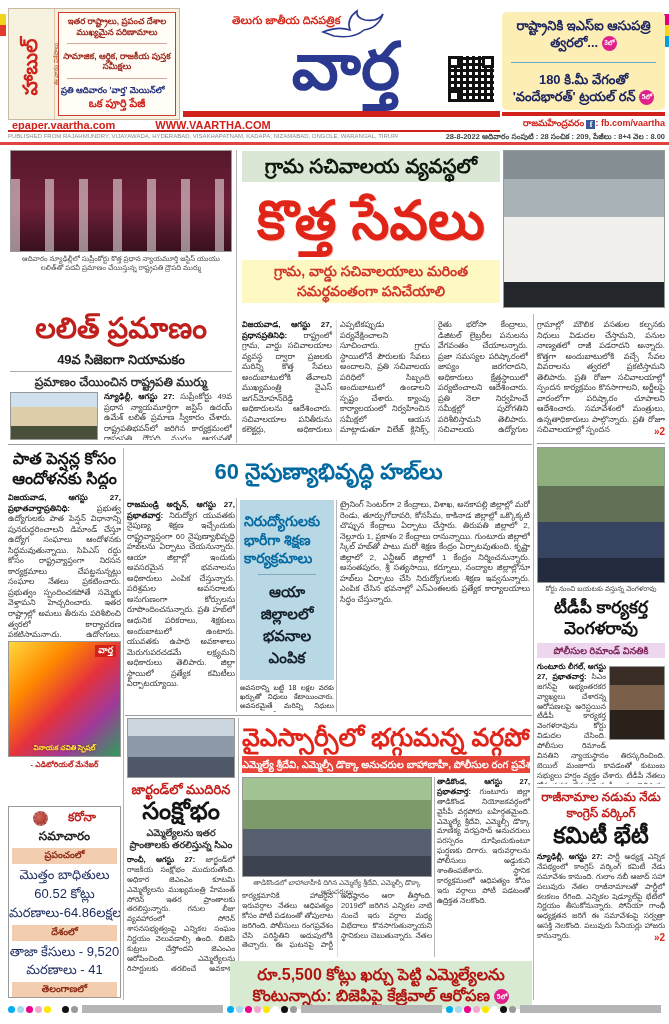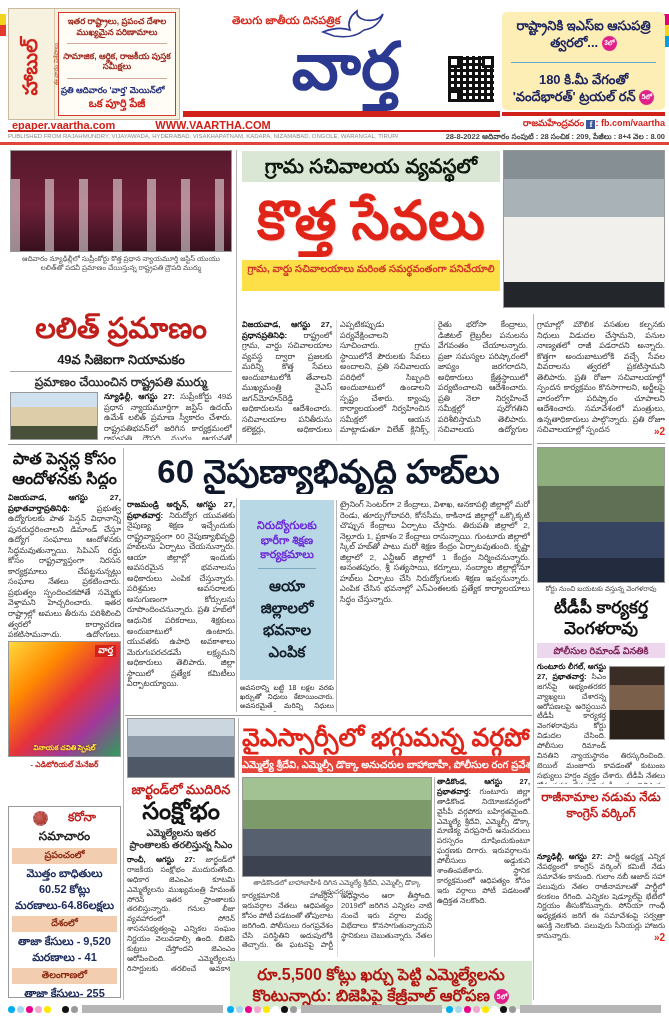--- a/index.html
+++ b/index.html
@@ -71,51 +71,51 @@
 
   
   .lalit-kicker { left:10px; top:284px; width:222px; font-size:19px; font-weight:bold; color:#151515; white-space:nowrap; }
   .lalit-head { left:10px; top:306px; width:222px; font-size:29px; font-weight:bold; color:#c0201c; line-height:44px; white-space:nowrap; }
   .lalit-sub1 { left:10px; top:352px; width:222px; font-size:13px; font-weight:bold; color:#222; }
   .lalit-sub2 { left:10px; top:371px; width:222px; font-size:12px; font-weight:bold; color:#333; border-top:1px solid #aaa; padding-top:3px; }
 
   
   .main-kicker { left:242px; top:151px; width:258px; height:31px; background:#d9e7d4; font-size:20px; font-weight:bold; color:#101810; line-height:31px; white-space:nowrap; }
   .main-head { left:242px; top:184px; width:258px; height:73px; color:#e02417; font-weight:bold; font-size:54px; line-height:73px; white-space:nowrap; text-shadow:1px 1px 0 #f8d0cb; }
-  .main-sub1 { left:242px; top:260px; width:258px; height:31px; background:#fde047; color:#d2352a; font-weight:bold; font-size:10px; line-height:1.4; padding-top:2px; }
+  .main-sub1 { left:242px; top:260px; width:258px; height:43px; background:#fef9c3; color:#d2352a; font-weight:bold; font-size:14px; line-height:1.4; padding-top:2px; }
   .main-sub2 { left:242px; top:303px; width:258px; font-size:13px; font-weight:bold; color:#141414; white-space:nowrap; }
   .main-body { left:242px; top:320px; width:286px; height:121px; column-count:3; column-gap:8px; column-rule:1px solid #ddd; }
   .main-body2 { left:537px; top:320px; width:128px; height:121px; }
 
   
   .pension-head { left:8px; top:449px; width:113px; font-size:16px; font-weight:bold; color:#141414; line-height:1.25; }
   .pension-body { left:8px; top:493px; width:113px; height:144px; }
 
   
-  .hubs-head { left:127px; top:449px; width:403px; height:45px; font-size:33px; font-weight:bold; color:#0f172a; line-height:45px; white-space:nowrap; }
+  .hubs-head { left:127px; top:449px; width:403px; height:45px; font-size:22px; font-weight:bold; color:#0369a1; line-height:45px; white-space:nowrap; }
   .hubs-col1 { left:127px; top:500px; width:108px; height:212px; }
   .hubs-box { left:240px; top:500px; width:94px; height:180px; background:#b9d8e6; padding:8px 4px; display:flex; flex-direction:column; justify-content:center; gap:6px; }
-  .hubs-box-l1 { color:#6d28d9; font-weight:bold; font-size:11px; line-height:1.35; text-align:center; }
+  .hubs-box-l1 { color:#0369a1; font-weight:bold; font-size:14px; line-height:1.35; text-align:left; }
   .hubs-box-div { height:1px; background:#7fa8bd; margin:0 14px; }
   .hubs-box-l2 { color:#15202b; font-weight:bold; font-size:15px; line-height:1.45; text-align:center; }
   .hubs-note { left:240px; top:684px; width:94px; height:28px; font-size:7px; }
   .hubs-col2 { left:340px; top:500px; width:190px; height:212px; }
   .ganesh-brand { position:absolute; top:3px; right:4px; color:#fff; background:#d0211a; font-weight:bold; font-size:9px; padding:0 3px; }
   .ganesh-sub { position:absolute; bottom:3px; left:0; right:0; text-align:center; color:#fff23d; font-weight:bold; font-size:7px; text-shadow:0 0 2px #7a1010; }
   .ganesh-note { left:8px; top:760px; width:113px; height:44px; font-size:7.5px; color:#333; text-align:center; line-height:1.3; }
   .ganesh-sign { color:#c0201c; font-weight:bold; }
 
   
   .corona { left:8px; top:806px; width:113px; height:192px; border:1px solid #999; }
   .cor-head { display:flex; align-items:center; justify-content:center; gap:20px; padding:3px 0 2px; }
   .virus { width:15px; height:15px; border-radius:50%; background:radial-gradient(circle at 35% 35%, #d3685c, #9c2c22); border:2px dotted #b77; }
   .cor-title1 { color:#c0201c; font-weight:bold; font-size:12px; }
   .cor-title2 { color:#222; font-weight:bold; font-size:12px; text-align:center; margin-bottom:2px; }
   .cor-bar { background:#f2cdb0; color:#8c2a12; font-weight:bold; font-size:9.5px; text-align:center; padding:1px 0; margin:2px 3px; }
-  .cor-val { color:#1b2a5e; font-weight:bold; font-size:11px; text-align:center; line-height:1.45; }
+  .cor-val { color:#1b2a5e; font-weight:normal; font-size:13px; text-align:center; line-height:1.45; }
 
   
   .jh-kicker { left:127px; top:782px; width:108px; font-size:13px; font-weight:bold; color:#c41e1a; white-space:nowrap; }
   .jh-head { left:127px; top:797px; width:108px; font-size:24px; font-weight:bold; color:#141414; line-height:28px; white-space:nowrap; }
   .jh-sub { left:127px; top:827px; width:108px; height:26px; font-size:9.5px; font-weight:bold; color:#333; line-height:1.3; }
   .jh-body { left:127px; top:855px; width:108px; height:120px; font-size:7.5px; }
 
   
   .tdp-pcap { left:537px; top:585px; width:128px; }
   .tdp-head { left:537px; top:597px; width:128px; height:43px; font-size:17px; font-weight:bold; color:#141414; line-height:21px; }
@@ -334,20 +334,21 @@
   <div class="abs ctr tdp-head">టీడీపీ కార్యకర్త వెంగళరావు విడుదల</div>
   <div class="abs ctr tdp-sub">పోలీసుల రిమాండ్ వినతికి తిరస్కరణ</div>
   <div class="abs body-txt jst tdp-body">
     <span class="photo ph-sonia"></span>
     <b class="dl">గుంటూరు లీగల్, ఆగస్టు 27, ప్రభాతవార్త:</b>
     <span>సిఎం జగన్‌పై అభ్యంతరకర వ్యాఖ్యలు చేశారన్న ఆరోపణలపై అరెస్టయిన టీడీపీ కార్యకర్త వెంగళరావును కోర్టు విడుదల చేసింది. పోలీసుల రిమాండ్ వినతిని న్యాయస్థానం తిరస్కరించింది. బెయిల్ మంజూరు కావడంతో కుటుంబ సభ్యులు హర్షం వ్యక్తం చేశారు. టీడీపీ నేతలు కోర్టు వద్దకు చేరుకుని సంఘీభావం తెలిపారు. కేసు విచారణ కొనసాగనుంది.</span>
     
   </div>
 
   <div class="abs ctr cwc-kicker">రాజీనామాల నడుమ నేడు కాంగ్రెస్ వర్కింగ్</div>
+  <div class="abs ctr cwc-head">కమిటీ భేటీ</div>
   <div class="abs body-txt jst cwc-body">
     <b class="dl">న్యూఢిల్లీ, ఆగస్టు 27:</b>
     <span>పార్టీ అధ్యక్ష ఎన్నిక నేపథ్యంలో కాంగ్రెస్ వర్కింగ్ కమిటీ నేడు సమావేశం కానుంది. గులాం నబీ ఆజాద్ సహా పలువురు నేతల రాజీనామాలతో పార్టీలో కలకలం రేగింది. ఎన్నికల షెడ్యూల్‌పై భేటీలో నిర్ణయం తీసుకోనున్నారు. సోనియా గాంధీ అధ్యక్షతన జరిగే ఈ సమావేశంపై సర్వత్రా ఆసక్తి నెలకొంది. పలువురు సీనియర్లు హాజరు కానున్నారు.</span>
     <span class="more">»2</span>
   </div>
 
   <div class="abs colorbar">
     <span class="dotgrp">
       <span class="dot" style="background:#00aeef"></span>
         <span class="dot" style="background:#a6d8f0"></span>

